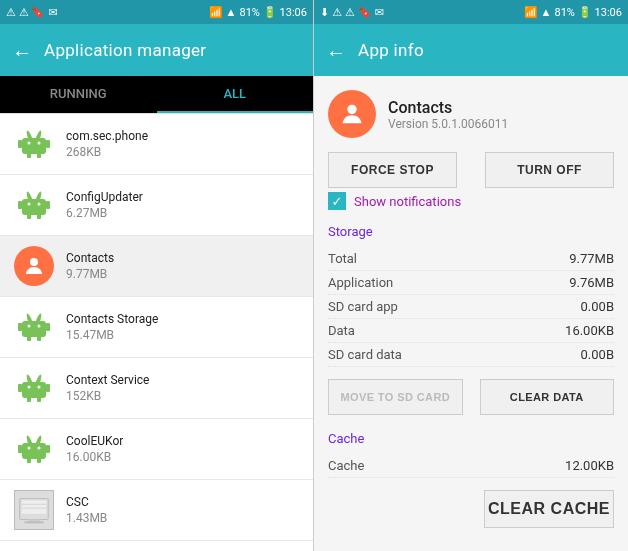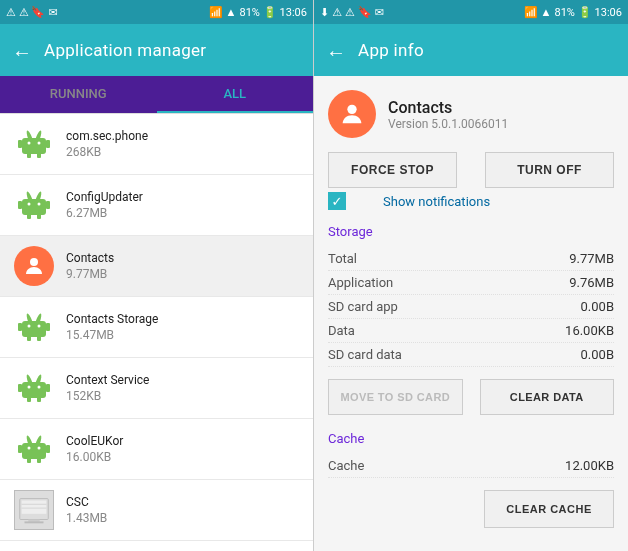--- a/index.html
+++ b/index.html
@@ -53,21 +53,21 @@
     }
     .back-arrow {
       font-size: 20px;
       cursor: pointer;
     }
 
     
     .tabs {
       display: flex;
       border-bottom: 1px solid #ddd;
-      background: #4c1d95;
+      background: #000000;
     }
     .tab {
       flex: 1;
       text-align: center;
       padding: 10px 0;
       font-size: 13px;
       font-weight: 500;
       color: #888;
       cursor: pointer;
       border-bottom: 2px solid transparent;
@@ -206,21 +206,21 @@
       background: #2ab5c2;
       border: 2px solid #2ab5c2;
       display: flex;
       align-items: center;
       justify-content: center;
       color: white;
       font-size: 13px;
       cursor: pointer;
       flex-shrink: 0;
     }
-    .notif-label { font-size: 13px; color: #0369a1; margin-left: 29px; }
+    .notif-label { font-size: 13px; color: #a21caf; }
 
     .section-title {
       font-size: 13px;
       color: #6d28d9;
       font-weight: 400;
       margin-bottom: 8px;
     }
 
     .storage-table {
       width: 100%;
@@ -270,21 +270,21 @@
 
     .clear-cache-row {
       display: flex;
       justify-content: flex-end;
     }
     .clear-cache-btn {
       width: 130px;
       height: 38px;
       border: 1px solid #ccc;
       background: #f0f0f0;
-      font-size: 11px;
+      font-size: 16px;
       font-weight: 700;
       color: #333;
       cursor: pointer;
       letter-spacing: 0.5px;
       text-align: center;
     }
 
     
     .android-svg {
       width: 40px;

